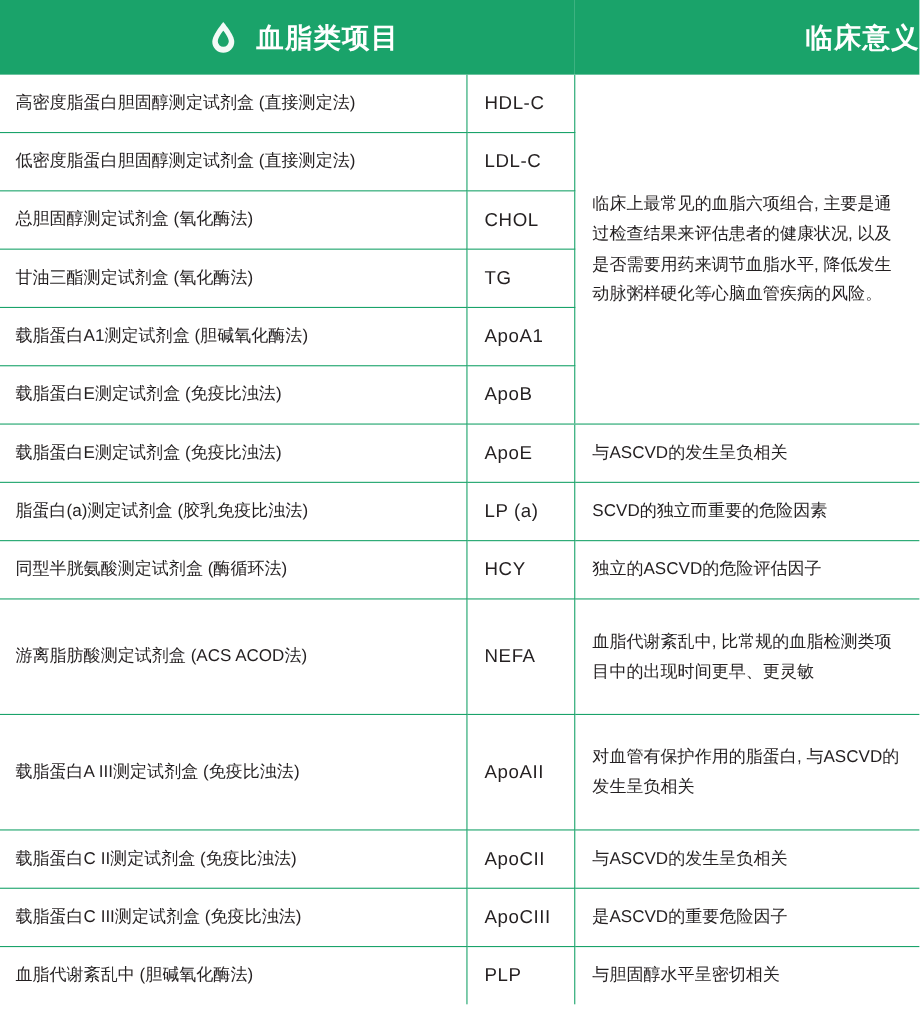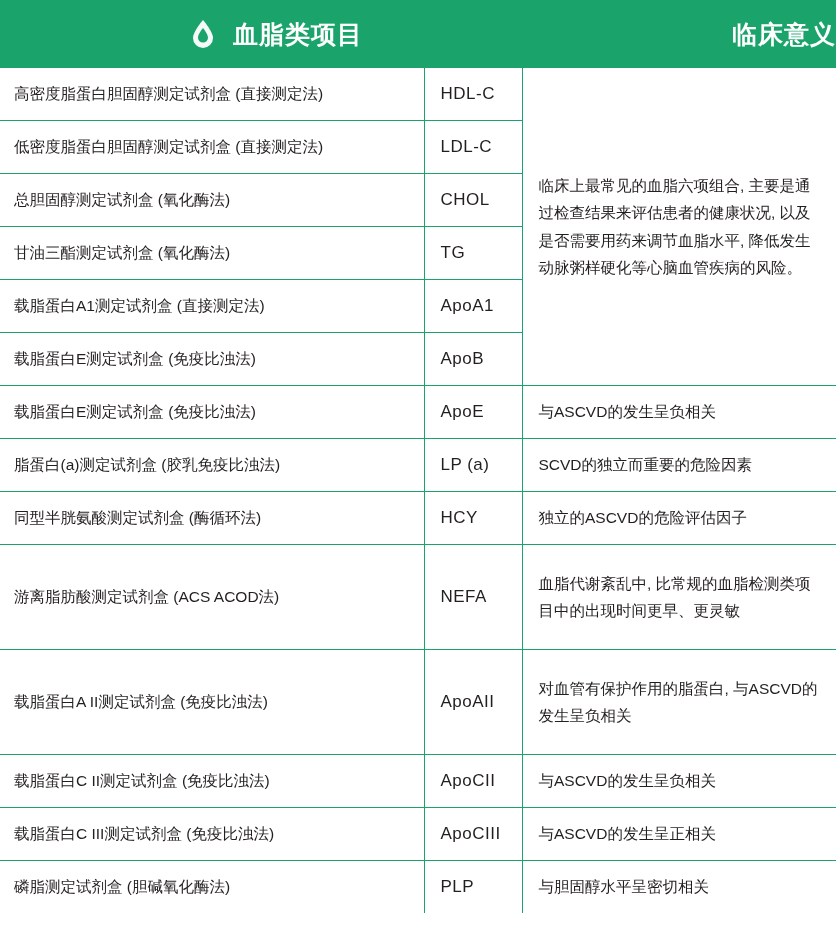--- a/index.html
+++ b/index.html
@@ -132,21 +132,21 @@
     </tr>
     <tr class="body-row">
       <td class="cell-name">总胆固醇测定试剂盒 (氧化酶法)</td>
       <td class="cell-abbr">CHOL</td>
     </tr>
     <tr class="body-row">
       <td class="cell-name">甘油三酯测定试剂盒 (氧化酶法)</td>
       <td class="cell-abbr">TG</td>
     </tr>
     <tr class="body-row">
-      <td class="cell-name">载脂蛋白A1测定试剂盒 (直接测定法)</td>
+      <td class="cell-name">载脂蛋白A1测定试剂盒 (胆碱氧化酶法)</td>
       <td class="cell-abbr">ApoA1</td>
     </tr>
     <tr class="body-row">
       <td class="cell-name">载脂蛋白E测定试剂盒 (免疫比浊法)</td>
       <td class="cell-abbr">ApoB</td>
     </tr>
 
     <tr class="body-row">
       <td class="cell-name">载脂蛋白E测定试剂盒 (免疫比浊法)</td>
       <td class="cell-abbr">ApoE</td>
@@ -162,34 +162,34 @@
       <td class="cell-abbr">HCY</td>
       <td class="cell-mean">独立的ASCVD的危险评估因子</td>
     </tr>
 
     <tr class="body-row tall-row">
       <td class="cell-name">游离脂肪酸测定试剂盒 (ACS ACOD法)</td>
       <td class="cell-abbr">NEFA</td>
       <td class="cell-mean">血脂代谢紊乱中, 比常规的血脂检测类项目中的出现时间更早、更灵敏</td>
     </tr>
     <tr class="body-row tall-row">
-      <td class="cell-name">载脂蛋白A II测定试剂盒 (免疫比浊法)</td>
+      <td class="cell-name">载脂蛋白A III测定试剂盒 (免疫比浊法)</td>
       <td class="cell-abbr">ApoAII</td>
       <td class="cell-mean">对血管有保护作用的脂蛋白, 与ASCVD的发生呈负相关</td>
     </tr>
 
     <tr class="body-row">
       <td class="cell-name">载脂蛋白C II测定试剂盒 (免疫比浊法)</td>
       <td class="cell-abbr">ApoCII</td>
       <td class="cell-mean">与ASCVD的发生呈负相关</td>
     </tr>
     <tr class="body-row">
       <td class="cell-name">载脂蛋白C III测定试剂盒 (免疫比浊法)</td>
       <td class="cell-abbr">ApoCIII</td>
-      <td class="cell-mean">与ASCVD的发生呈正相关</td>
+      <td class="cell-mean">是ASCVD的重要危险因子</td>
     </tr>
     <tr class="body-row last">
-      <td class="cell-name">磷脂测定试剂盒 (胆碱氧化酶法)</td>
+      <td class="cell-name">血脂代谢紊乱中 (胆碱氧化酶法)</td>
       <td class="cell-abbr">PLP</td>
       <td class="cell-mean">与胆固醇水平呈密切相关</td>
     </tr>
   </tbody>
 </table>
 
 </body></html>

